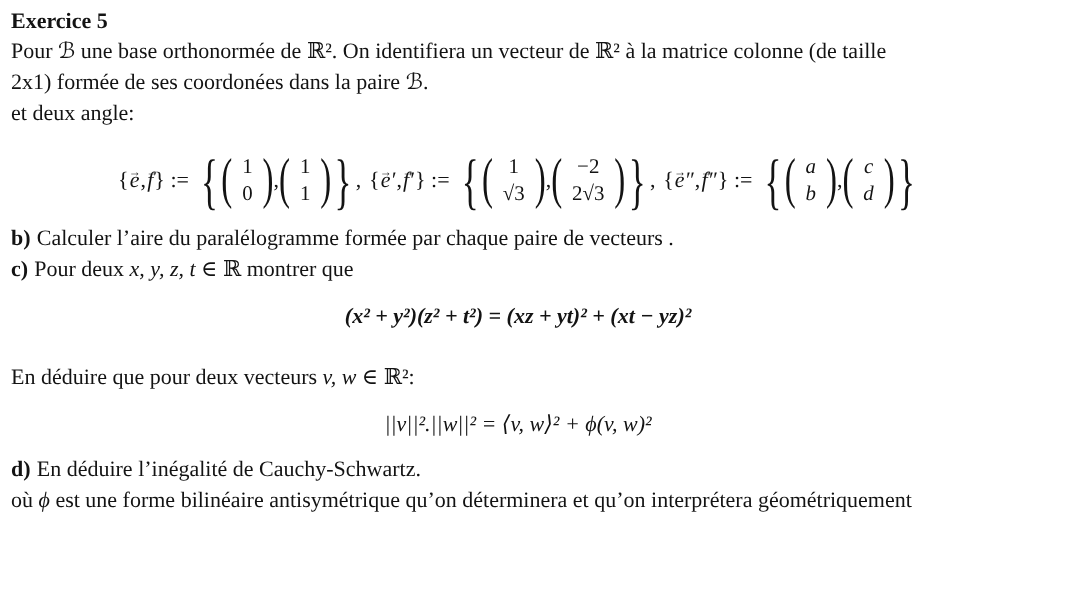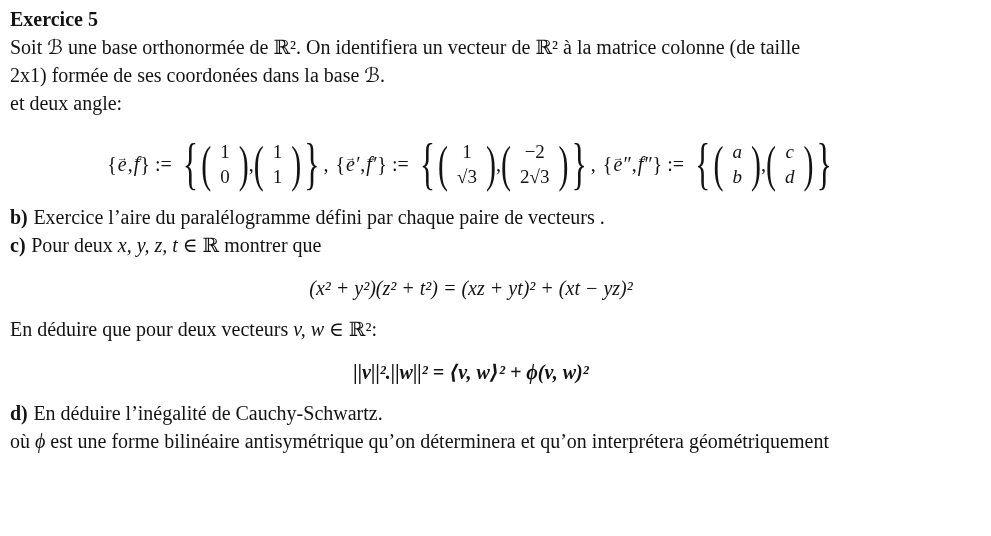--- a/index.html
+++ b/index.html
@@ -20,22 +20,22 @@
   i, .it { font-style: italic; }
   .vl { font-style: italic; }
 
   
   .formula {
     display: flex;
     justify-content: center;
     align-items: center;
     white-space: nowrap;
   }
-  .f-identity { margin: 15px 0 13px 0; }
-  .f-norm     { margin: 15px 0 13px 0; font-weight: bold; }
+  .f-identity { margin: 15px 0 27px 0; font-weight: bold; }
+  .f-norm     { margin: 15px 0 13px 0; }
   .f-vec      { margin: 22px 0 14px 0; }
 
   
   .vec { position: relative; display: inline-block; padding: 0 1px; }
   .vec .arr {
     position: absolute;
     left: 0.02em;
     top: -0.62em;
     font-size: 0.55em;
     font-style: normal;
@@ -68,22 +68,22 @@
     margin: 0 3px;
   }
 </style>
 </head>
 <body>
 
 <div class="page">
 
   <div class="line title">Exercice 5</div>
 
-  <div class="line"><span>Soit ℬ une base orthonormée de ℝ². On identifiera un vecteur de ℝ² à la matrice colonne (de taille</span></div>
-  <div class="line"><span>2x1) formée de ses coordonées dans la base ℬ.</span></div>
+  <div class="line"><span>Pour ℬ une base orthonormée de ℝ². On identifiera un vecteur de ℝ² à la matrice colonne (de taille</span></div>
+  <div class="line"><span>2x1) formée de ses coordonées dans la paire ℬ.</span></div>
 
   <div class="line"><span>et deux angle:</span></div>
 
   <div class="formula f-vec">
 
     <span>{</span>
       <span class="vec"><span class="vl">e</span><span class="arr">→</span></span>
       <span>,</span>
       <span class="vec"><span class="vl">f</span><span class="arr">→</span></span>
       <span>}</span>
@@ -156,21 +156,21 @@
         <span class="bp">(</span>
         <span class="mcol it">
           <span>c</span>
           <span>d</span>
         </span>
         <span class="bp">)</span>
       </span>
     <span class="bb">}</span>
   </div>
 
-  <div class="line"><b class="lbl">b)</b><span>Exercice l’aire du paralélogramme défini par chaque paire de vecteurs .</span></div>
+  <div class="line"><b class="lbl">b)</b><span>Calculer l’aire du paralélogramme formée par chaque paire de vecteurs .</span></div>
 
   <div class="line"><b class="lbl">c)</b><span>Pour deux </span><i>x, y, z, t</i><span> ∈ ℝ</span><span> montrer que</span></div>
 
   <div class="formula f-identity">
       <i>(x² + y²)(z² + t²) = (xz + yt)² + (xt − yz)²</i>
     </div>
 
   <div class="line"><span>En déduire que pour deux vecteurs </span><i>v, w</i><span> ∈ ℝ²</span><span>:</span></div>
 
   <div class="formula f-norm">

